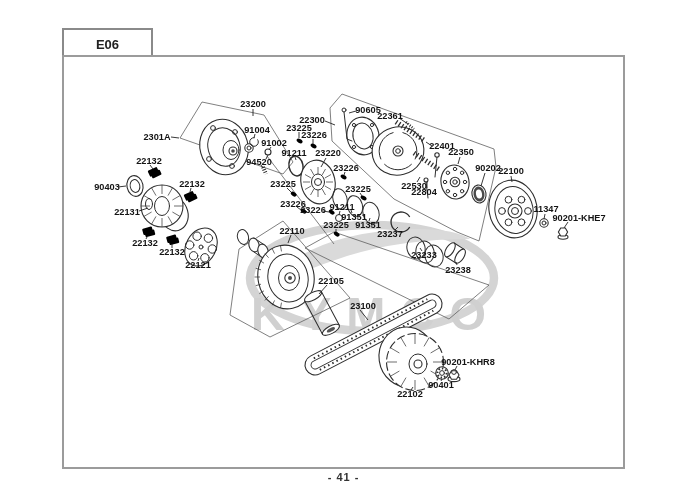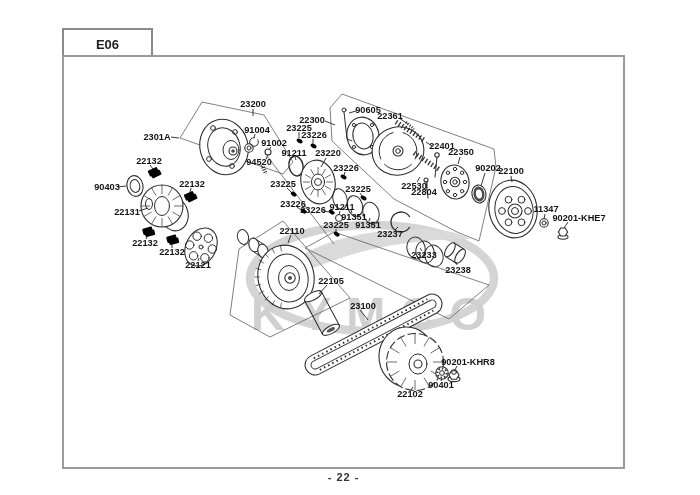--- a/index.html
+++ b/index.html
@@ -390,14 +390,14 @@
           <text x="147" y="163.2">22132</text>
           <text x="190" y="186.2">22132</text>
           <text x="125" y="214.2">22131</text>
           <text x="143" y="245.2">22132</text>
           <text x="170" y="254.2">22132</text>
           <text x="196" y="267.2">22121</text>
         </g>
     </svg>
   </div>
 
-  <div class="footer-page">- 22 -</div>
+  <div class="footer-page">- 41 -</div>
 </div>
 
 </body></html>

